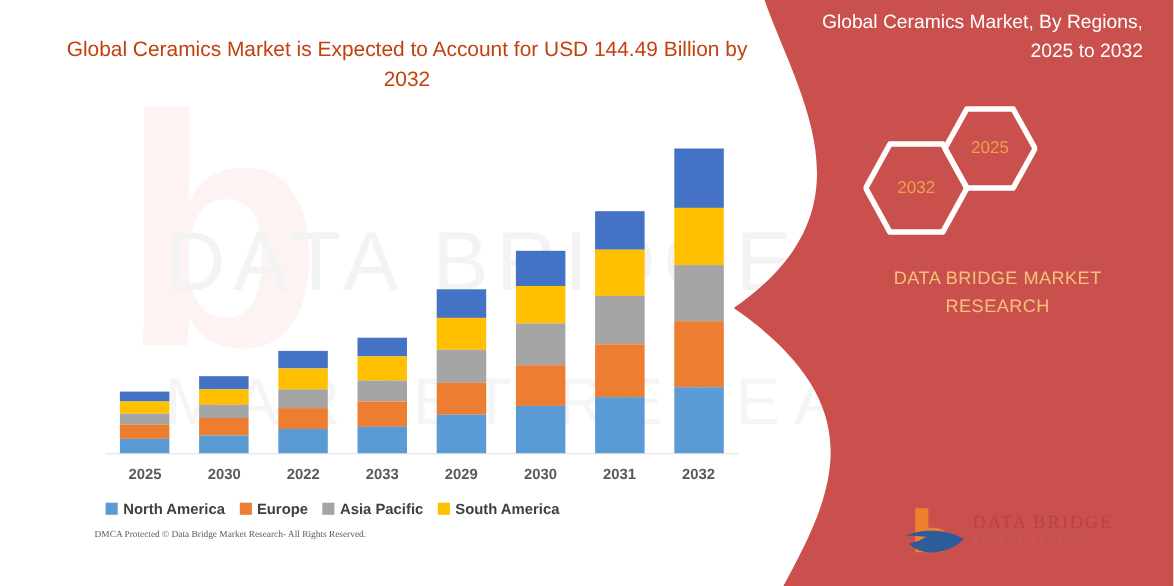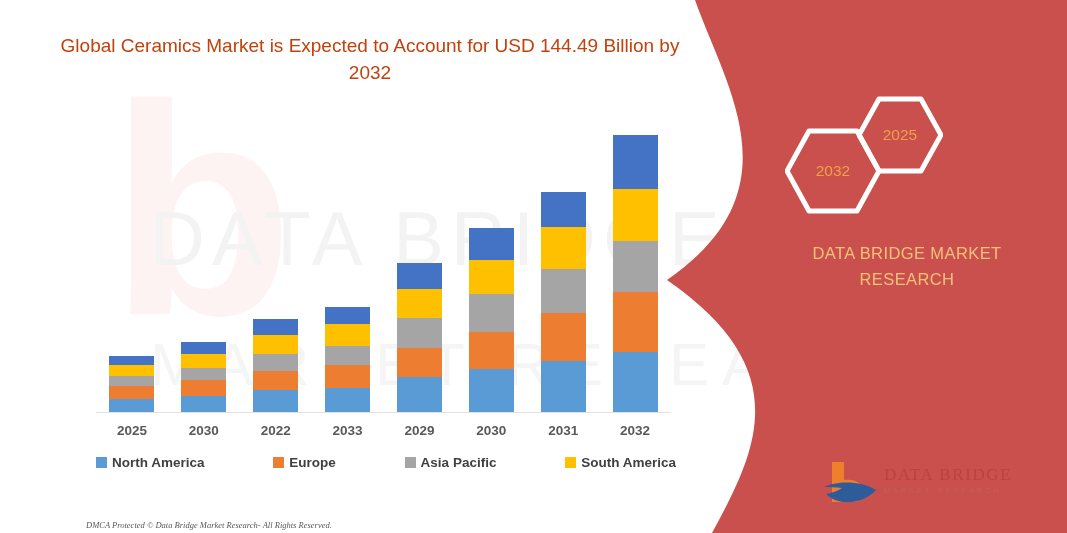--- a/index.html
+++ b/index.html
@@ -120,21 +120,21 @@
     color: #595959;
   }
 
   
   .legend {
     position: absolute;
     left: 96px;
     top: 455px;
     width: 580px;
     display: flex;
-    justify-content: space-between;
+    justify-content: flex-start;
     align-items: center;
     gap: 13px;
     flex-wrap: nowrap;
   }
   .legend-item {
     display: flex;
     align-items: center;
     gap: 5px;
     white-space: nowrap;
   }
@@ -146,26 +146,25 @@
   .legend-label {
     font-size: 13.5px;
     font-weight: 700;
     color: #404040;
   }
 
   
   .footer {
     position: absolute;
     left: 86px;
-    top: 520px;
+    top: 480px;
     width: 600px;
     display: flex;
     justify-content: space-between;
     align-items: baseline;
-    font-style: italic;
   }
   .footer-text {
     font-size: 8.5px;
     color: #595959;
     font-family: "Liberation Serif", serif;
     white-space: nowrap;
   }
 
   
   .red-panel {
@@ -361,20 +360,21 @@
     <div class="footer">
       <div class="footer-text">DMCA Protected © Data Bridge Market Research- All Rights Reserved.</div>
     </div>
   </div>
 
   <div class="red-panel">
     <svg width="400" height="533" viewBox="0 0 400 533">
       <path d="M 400 0 L 28 0 C 60 90 130 190 0 280 C 130 370 90 450 45 533 L 400 533 Z" fill="#c9504c"></path>
     </svg>
 
+    <div class="red-title">Global Ceramics Market, By Regions, 2025 to 2032</div>
 
     <div class="hex-wrap">
 
       <div class="hex" style="left:8px; top:32px; width:96px; height:88px;">
         <svg width="96" height="88" viewBox="0 0 96 88" style="position:absolute;left:0;top:0;">
           <polygon points="24,4 72,4 94,44 72,84 24,84 2,44" fill="none" stroke="#ffffff" stroke-width="5" stroke-linejoin="round"></polygon>
         </svg>
         <span class="hex-label">2032</span>
       </div>
 

